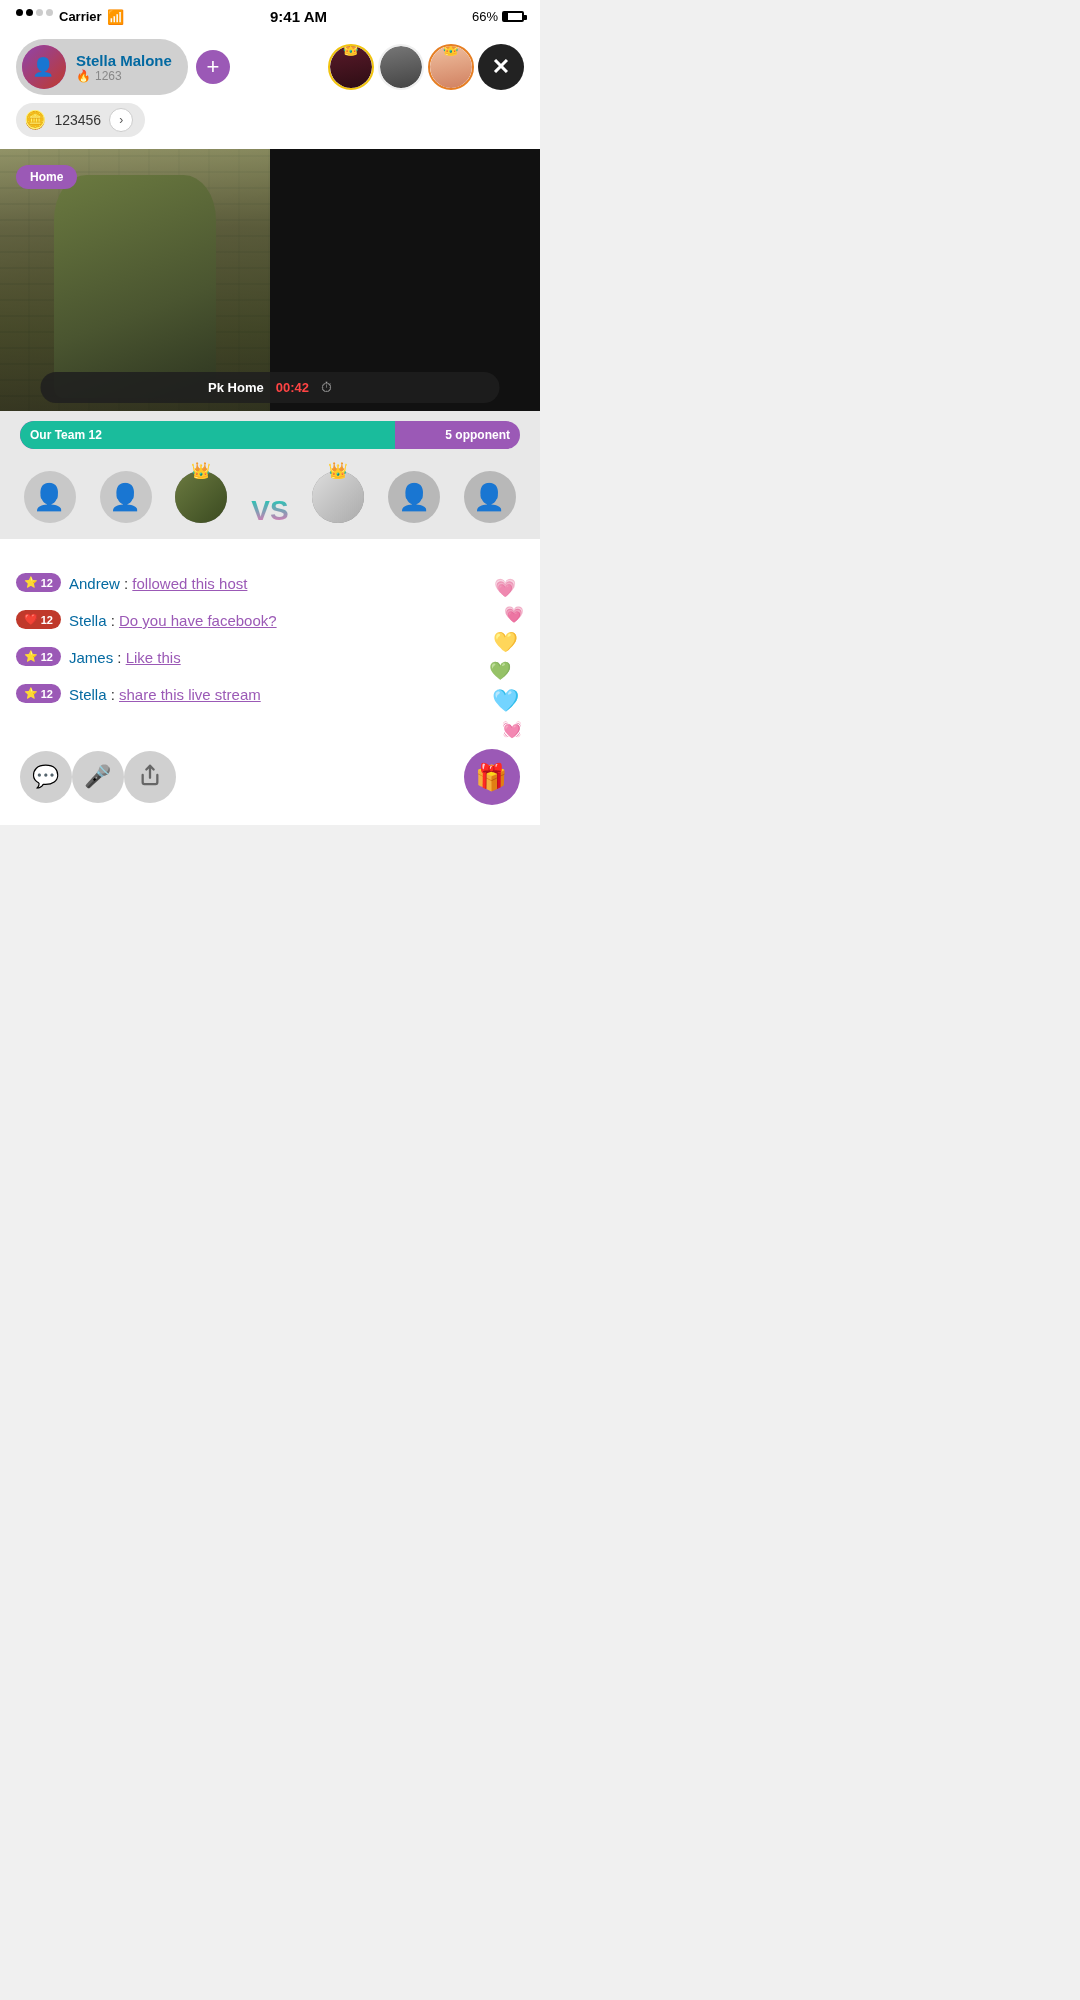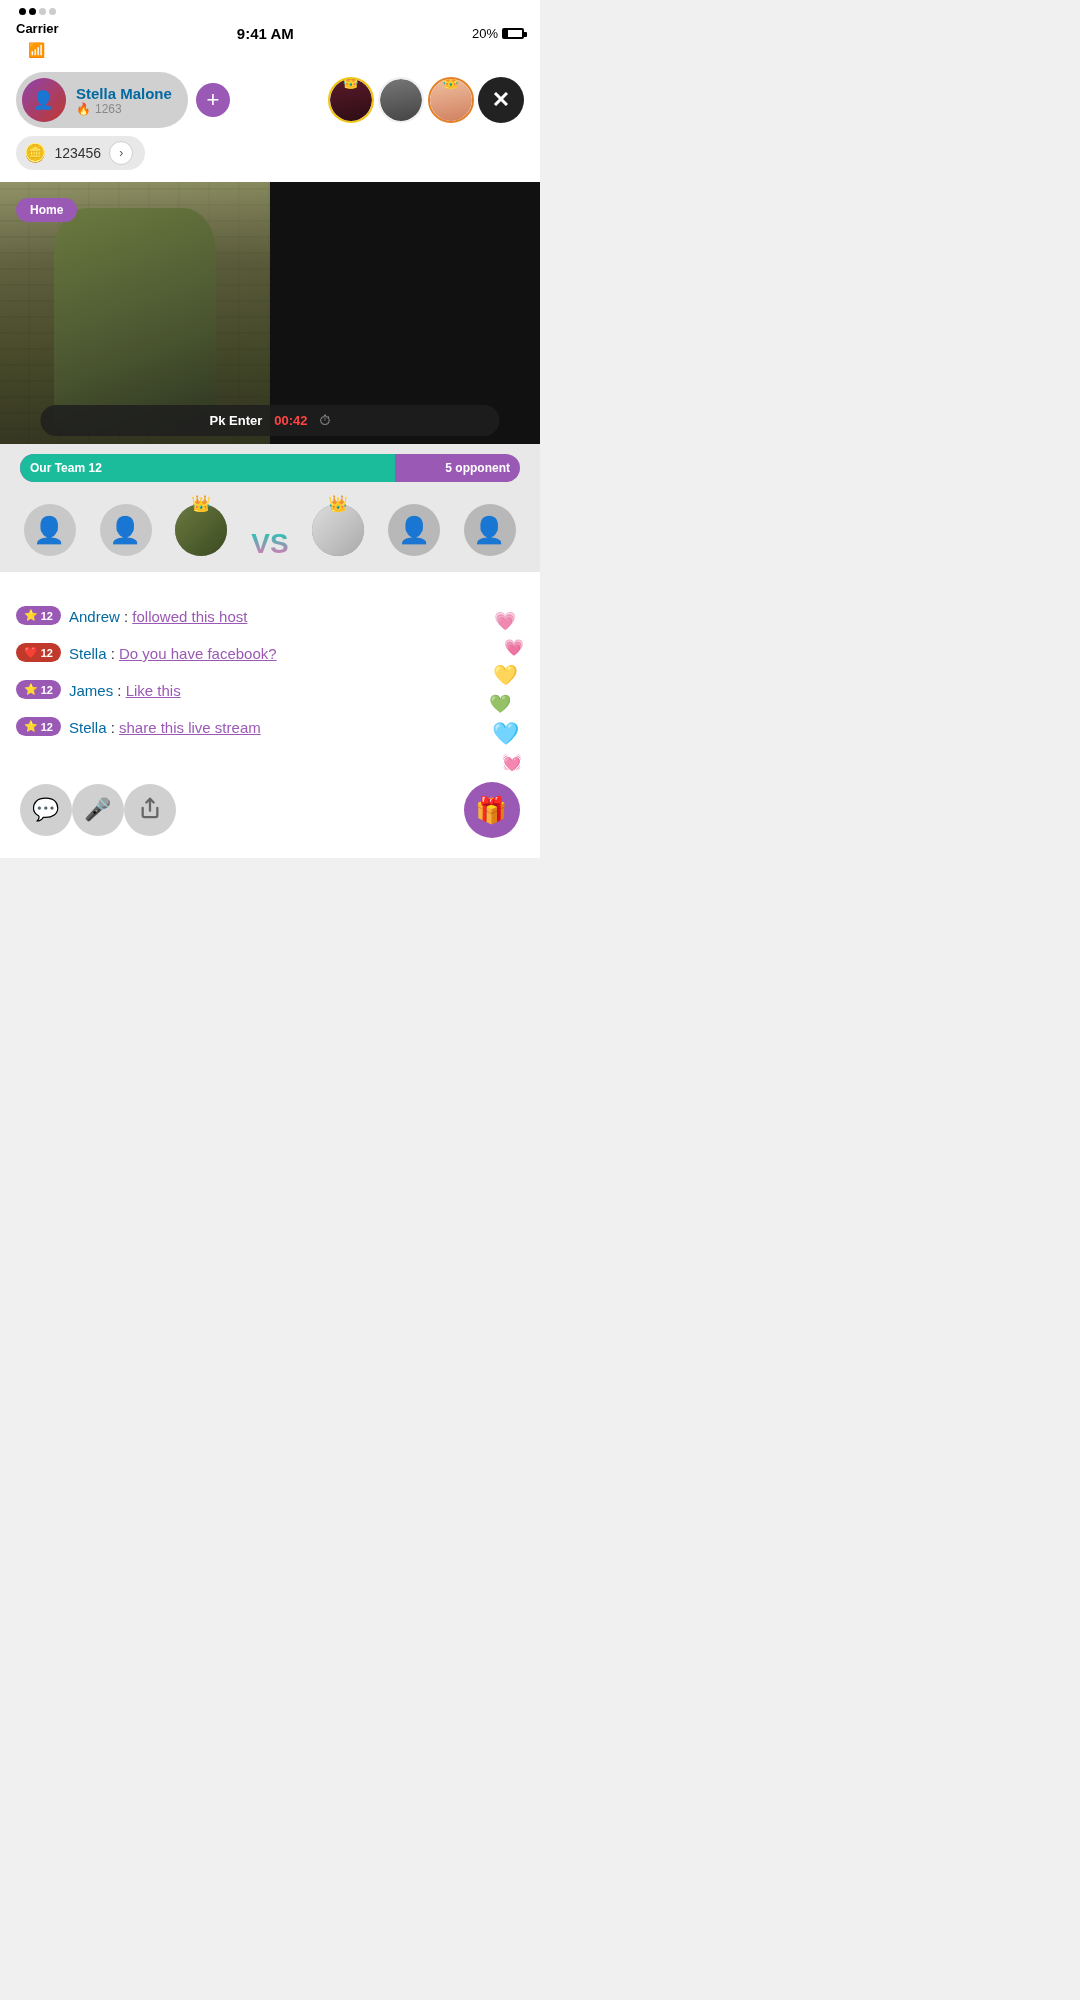--- a/index.html
+++ b/index.html
@@ -13,21 +13,21 @@
     }
 
     
     .status-bar {
       display: flex;
       align-items: center;
       justify-content: space-between;
       padding: 8px 16px 4px;
       background: #fff;
     }
-    .status-left { display: flex; align-items: center; gap: 6px; font-size: 13px; font-weight: 600; flex-direction: column; }
+    .status-left { display: flex; gap: 6px; font-size: 13px; font-weight: 600; }
     .signal-dots { display: flex; gap: 3px; }
     .dot { width: 7px; height: 7px; border-radius: 50%; }
     .dot.filled { background: #000; }
     .dot.empty { background: #ccc; }
     .wifi-icon { font-size: 14px; }
     .status-center { font-size: 15px; font-weight: 600; }
     .status-right { display: flex; align-items: center; gap: 4px; font-size: 13px; font-weight: 500; }
     .battery { width: 22px; height: 11px; border: 2px solid #000; border-radius: 2px; position: relative; }
     .battery::after { content: ''; position: absolute; right: -5px; top: 2px; width: 3px; height: 5px; background: #000; border-radius: 0 1px 1px 0; }
     .battery-fill { width: 20%; height: 100%; background: #000; }
@@ -301,21 +301,21 @@
       <div class="dot filled"></div>
       <div class="dot filled"></div>
       <div class="dot empty"></div>
       <div class="dot empty"></div>
     </div>
     <span>Carrier</span>
     <span class="wifi-icon">📶</span>
   </div>
   <div class="status-center">9:41 AM</div>
   <div class="status-right">
-    <span>20%</span>
+    <span>66%</span>
     <div class="battery">
       <div class="battery-fill"></div>
     </div>
   </div>
 </div>
 
 <div class="profile-area">
   <div class="profile-row">
     <div class="profile-left">
       <div class="profile-card">
@@ -370,21 +370,21 @@
       <div class="brick-overlay"></div>
 
       <div style="position:absolute;bottom:0;width:100%;height:100%;background:linear-gradient(180deg,#8b9b6a 0%,#556340 30%,#3a4a28 70%,#2a3520 100%);opacity:0.7;"></div>
       <div style="position:absolute;top:10%;left:20%;width:60%;height:85%;background:linear-gradient(160deg,#6b7a40 0%,#4a5530 60%,#2d3520 100%);border-radius:20% 20% 5% 5%;"></div>
     </div>
     <div class="home-badge">Home</div>
   </div>
 
 
   <div style="position:absolute;bottom:8px;left:50%;transform:translateX(-50%);width:85%;background:rgba(30,30,30,0.85);border-radius:22px;padding:7px 18px;display:flex;align-items:center;justify-content:center;gap:12px;">
-    <span class="pk-label">Pk Enter</span>
+    <span class="pk-label">Pk Home</span>
     <span class="pk-timer">00:42</span>
     <span class="pk-clock">⏱</span>
   </div>
 </div>
 
 <div class="score-section">
   <div class="score-bar">
     <div class="score-our" style="width:75%;">Our Team 12</div>
     <div class="score-opp">5 opponent</div>
   </div>

